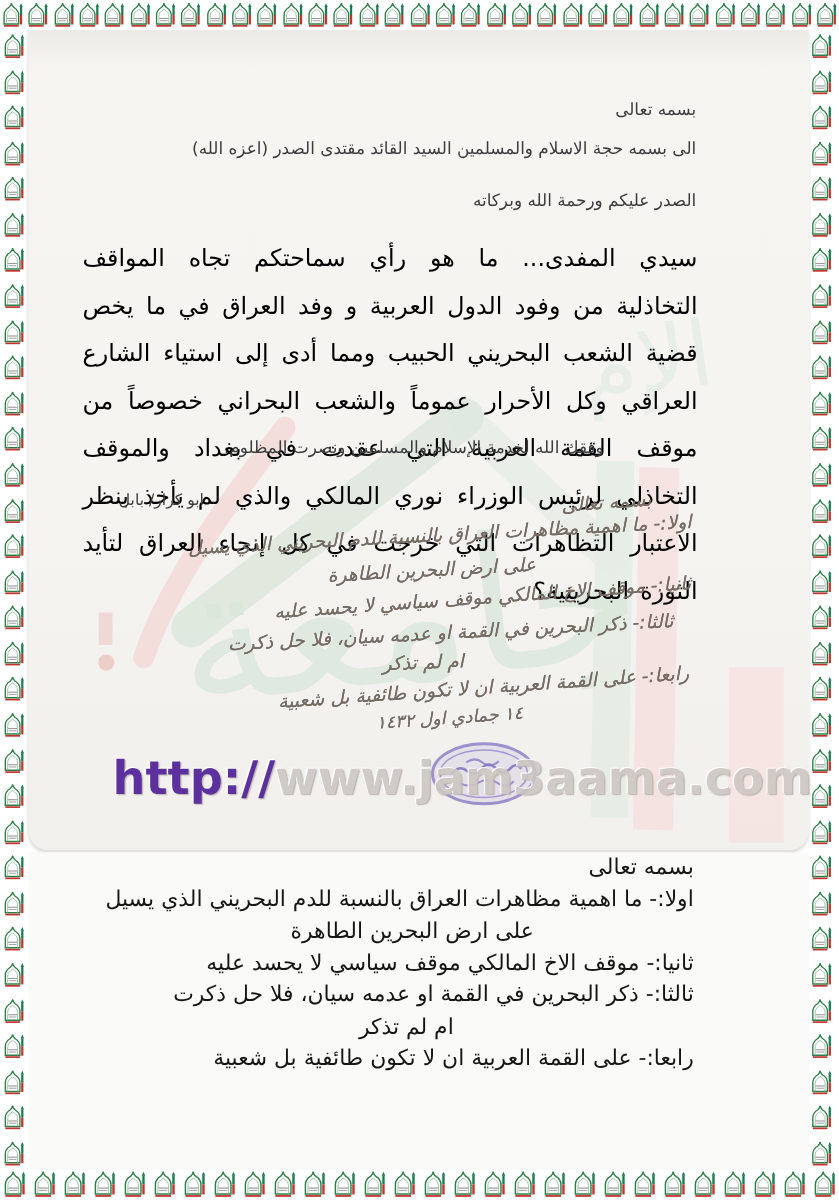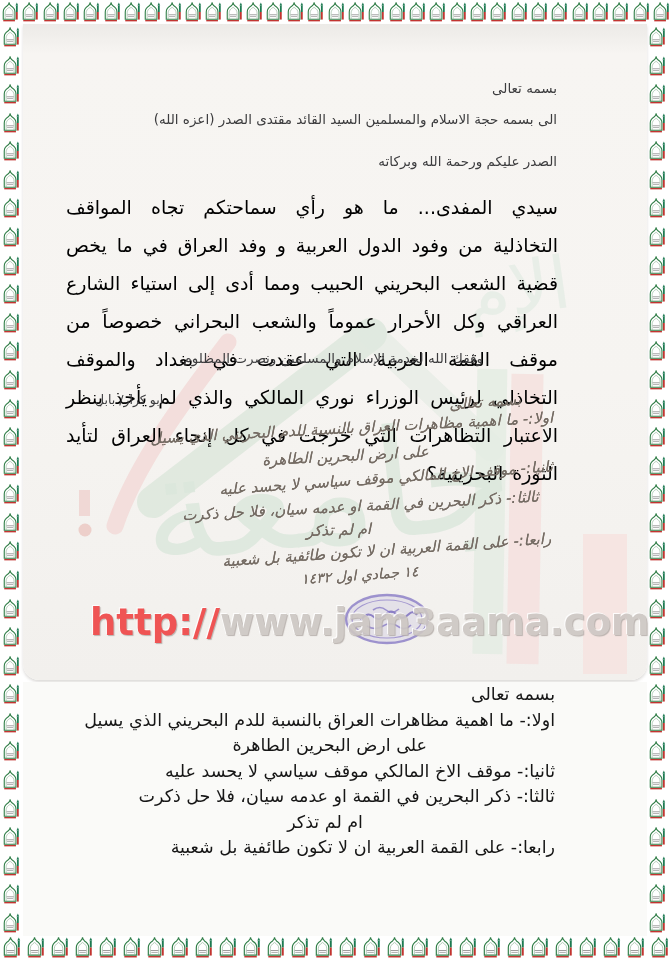--- a/index.html
+++ b/index.html
@@ -59,21 +59,21 @@
   
   .stamp{position:absolute;left:343px;top:592px;width:88px;height:54px;opacity:.88;}
   
   .url-wm{
     position:absolute;left:90px;top:601px;width:505px;
     font-size:37px;font-weight:bold;letter-spacing:0px;
     color:#cdc7c3;white-space:nowrap;
     text-shadow:-1px -1px 0 #ffffff,1px 1px 1px #b5aeaa;
     opacity:.9;
   }
-  .url-wm .pinkish{color:#ef4444;}
+  .url-wm .pinkish{color:#4c1d95;}
   
   .transcription{
     position:absolute;direction:rtl;right:116px;top:682px;width:486px;
     color:#161616;font-size:17.5px;line-height:25.5px;text-align:right;
     font-weight:500;
   }
   .transcription .line{white-space:nowrap;}
   .transcription .indent-1{margin-right:128px;}
   .transcription .indent-2{margin-right:192px;}
 </style>

